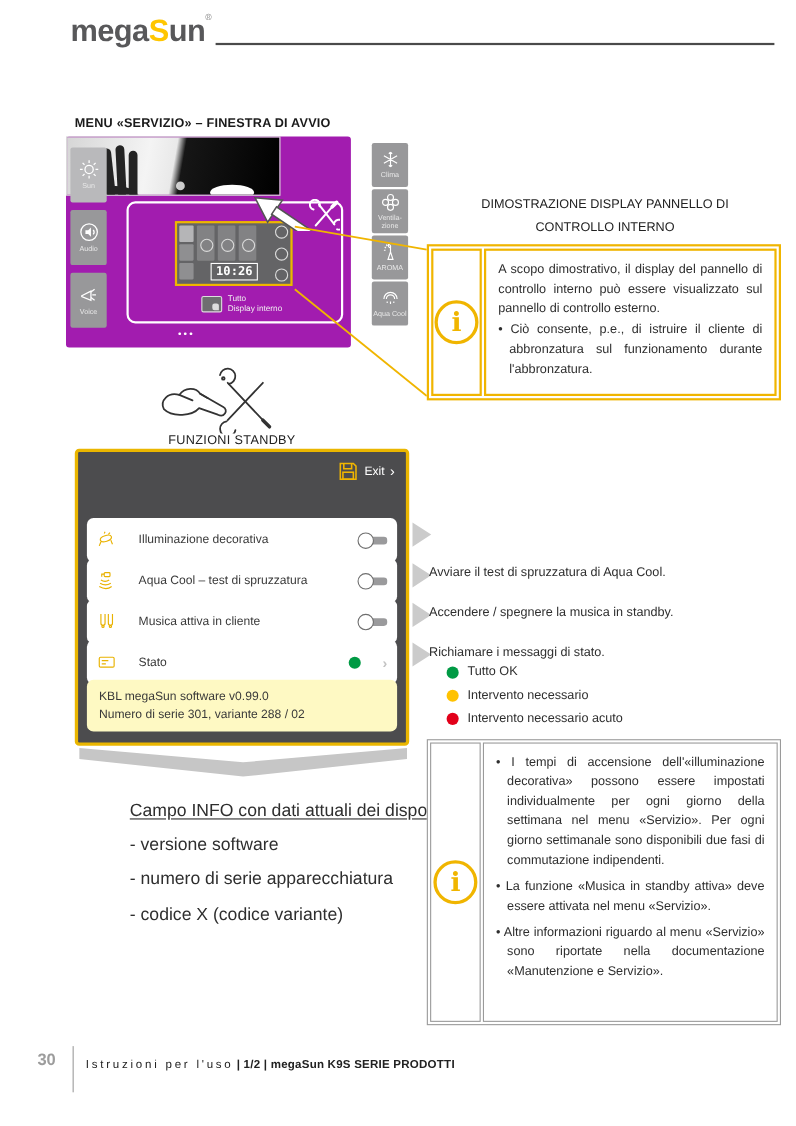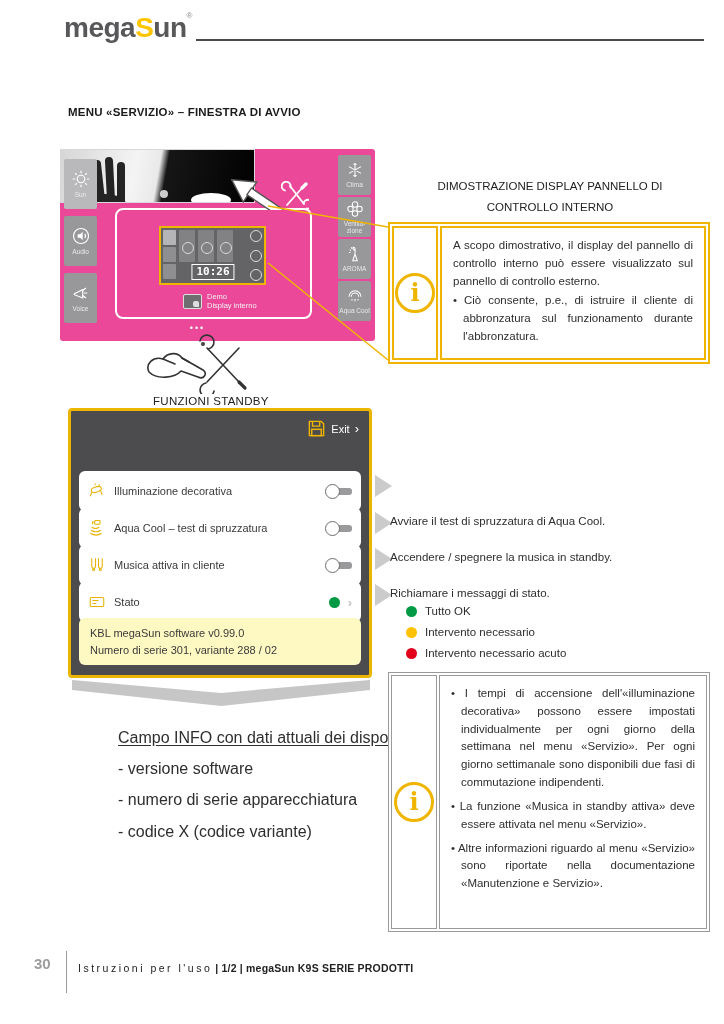--- a/index.html
+++ b/index.html
@@ -10,21 +10,21 @@
   
   .logo-row{left:64px;top:14px;width:640px;display:flex;align-items:flex-end;}
   .logo{font-size:28px;font-weight:bold;letter-spacing:-0.5px;color:#58585a;line-height:1;}
   .logo .s{color:#ffc600;}
   .logo .reg{font-size:8px;vertical-align:top;position:relative;top:-2px;color:#8a8a8a;font-weight:normal;}
   .header-rule{flex:1;border-bottom:2px solid #4a4a4a;margin-left:4px;margin-bottom:1px;}
 
   .section-title{left:68px;top:106px;font-size:11.5px;font-weight:bold;color:#1a1a1a;letter-spacing:.2px;}
 
   
-  .cp{left:60px;top:124px;width:315px;height:192px;background:#ec4899;border-radius:3px;margin-top:25px;}
+  .cp{left:60px;top:124px;width:259px;height:192px;background:#a21caf;border-radius:3px;}
   .cp-tile{position:absolute;background:#98989a;border-radius:2px;display:flex;flex-direction:column;
            align-items:center;justify-content:center;color:#e8e8e8;font-size:6.5px;gap:2px;}
   .cp-tile .lbl{white-space:pre-line;text-align:center;line-height:1.15;}
   .cp-tile svg{stroke:#fff;fill:none;stroke-width:1.4;}
   .cp-tile.active{background:#b9b9bb;}
   .cp-photo{left:55px;top:4px;width:193px;height:52px;border:1px solid #d8d8d8;
             background:linear-gradient(100deg,#d6d6d6 0%,#f4f4f4 38%,#e9e9e9 50%,#161616 54%,#000 100%);overflow:hidden;}
   .cp-inner{left:55px;top:59px;width:193px;height:107px;border:2px solid #fff;border-radius:8px;}
   .mini{position:absolute;left:42px;top:16px;width:107px;height:59px;border:2px solid #f0b500;
         background:#646466;display:flex;padding:2px;box-sizing:border-box;gap:2px;}
@@ -61,21 +61,21 @@
   .demo-heading{left:395px;top:176px;width:310px;text-align:center;font-size:11.5px;line-height:1.8;color:#222;}
 
   .standby-heading{left:153px;top:395px;font-size:11.5px;color:#222;letter-spacing:.3px;}
 
   
   .sb{left:68px;top:408px;width:304px;height:270px;background:#4c4c4e;border:3px solid #eab600;border-radius:4px;box-sizing:border-box;}
   .sb-header{position:absolute;right:10px;top:8px;display:flex;align-items:center;gap:5px;color:#fff;font-size:11px;}
   .sb-exit{display:flex;align-items:center;gap:5px;cursor:default;}
   .sb-exit .chev{font-size:13px;line-height:1;}
   .sb-row{position:absolute;left:8px;width:282px;height:40px;background:#fff;border-radius:6px;
-          display:flex;align-items:center;padding:0 9px;box-sizing:border-box;gap:8px;}
+          display:flex;align-items:center;padding:0 9px;box-sizing:border-box;gap:20px;}
   .sb-row .rlabel{flex:1;font-size:11px;color:#3a3a3a;}
   .rowicon{width:18px;height:18px;flex:0 0 18px;}
   .rowicon svg{stroke:#e9b200;fill:none;stroke-width:1.4;}
   .toggle{position:relative;width:27px;height:15px;flex:0 0 27px;}
   .toggle .bar{position:absolute;right:0;top:4.5px;width:17px;height:6.5px;background:#9a9a9c;border-radius:3px;}
   .toggle .knob{position:absolute;left:0;top:0;width:13px;height:13px;background:#fff;border:1.5px solid #6e6e6e;border-radius:50%;}
   .statusdot{width:11px;height:11px;border-radius:50%;}
   .row-chev{color:#c3c3c3;font-size:13px;font-weight:bold;}
   .sb-info{position:absolute;left:8px;top:207px;width:282px;height:47px;background:#fef9c3;border-radius:6px;
            padding:7px 11px;box-sizing:border-box;font-size:11px;color:#3a3a3a;line-height:1.55;}
@@ -194,21 +194,21 @@
           <div class="mini-clock">10:26</div>
         </div>
         <div class="mini-col" style="justify-content:space-between;">
           <div class="mini-circ"></div>
             <div class="mini-circ"></div>
             <div class="mini-circ"></div>
         </div>
       </div>
       <div class="demo-row">
         <div class="demo-scr"></div>
-        <div><span>Demo</span><br><span>Display interno</span></div>
+        <div><span>Tutto</span><br><span>Display interno</span></div>
       </div>
     </div>
     <div class="cp-dots">•••</div>
   </div>
 
   <svg class="abs" style="left:226px;top:164px;" width="76" height="46" viewBox="0 0 76 46">
     <g transform="rotate(34 24 28)" fill="#fff" stroke="#555" stroke-width="1.4">
       <polygon points="2,28 24,16 24,40"></polygon>
         <rect x="23" y="24" width="44" height="8"></rect>
     </g>

